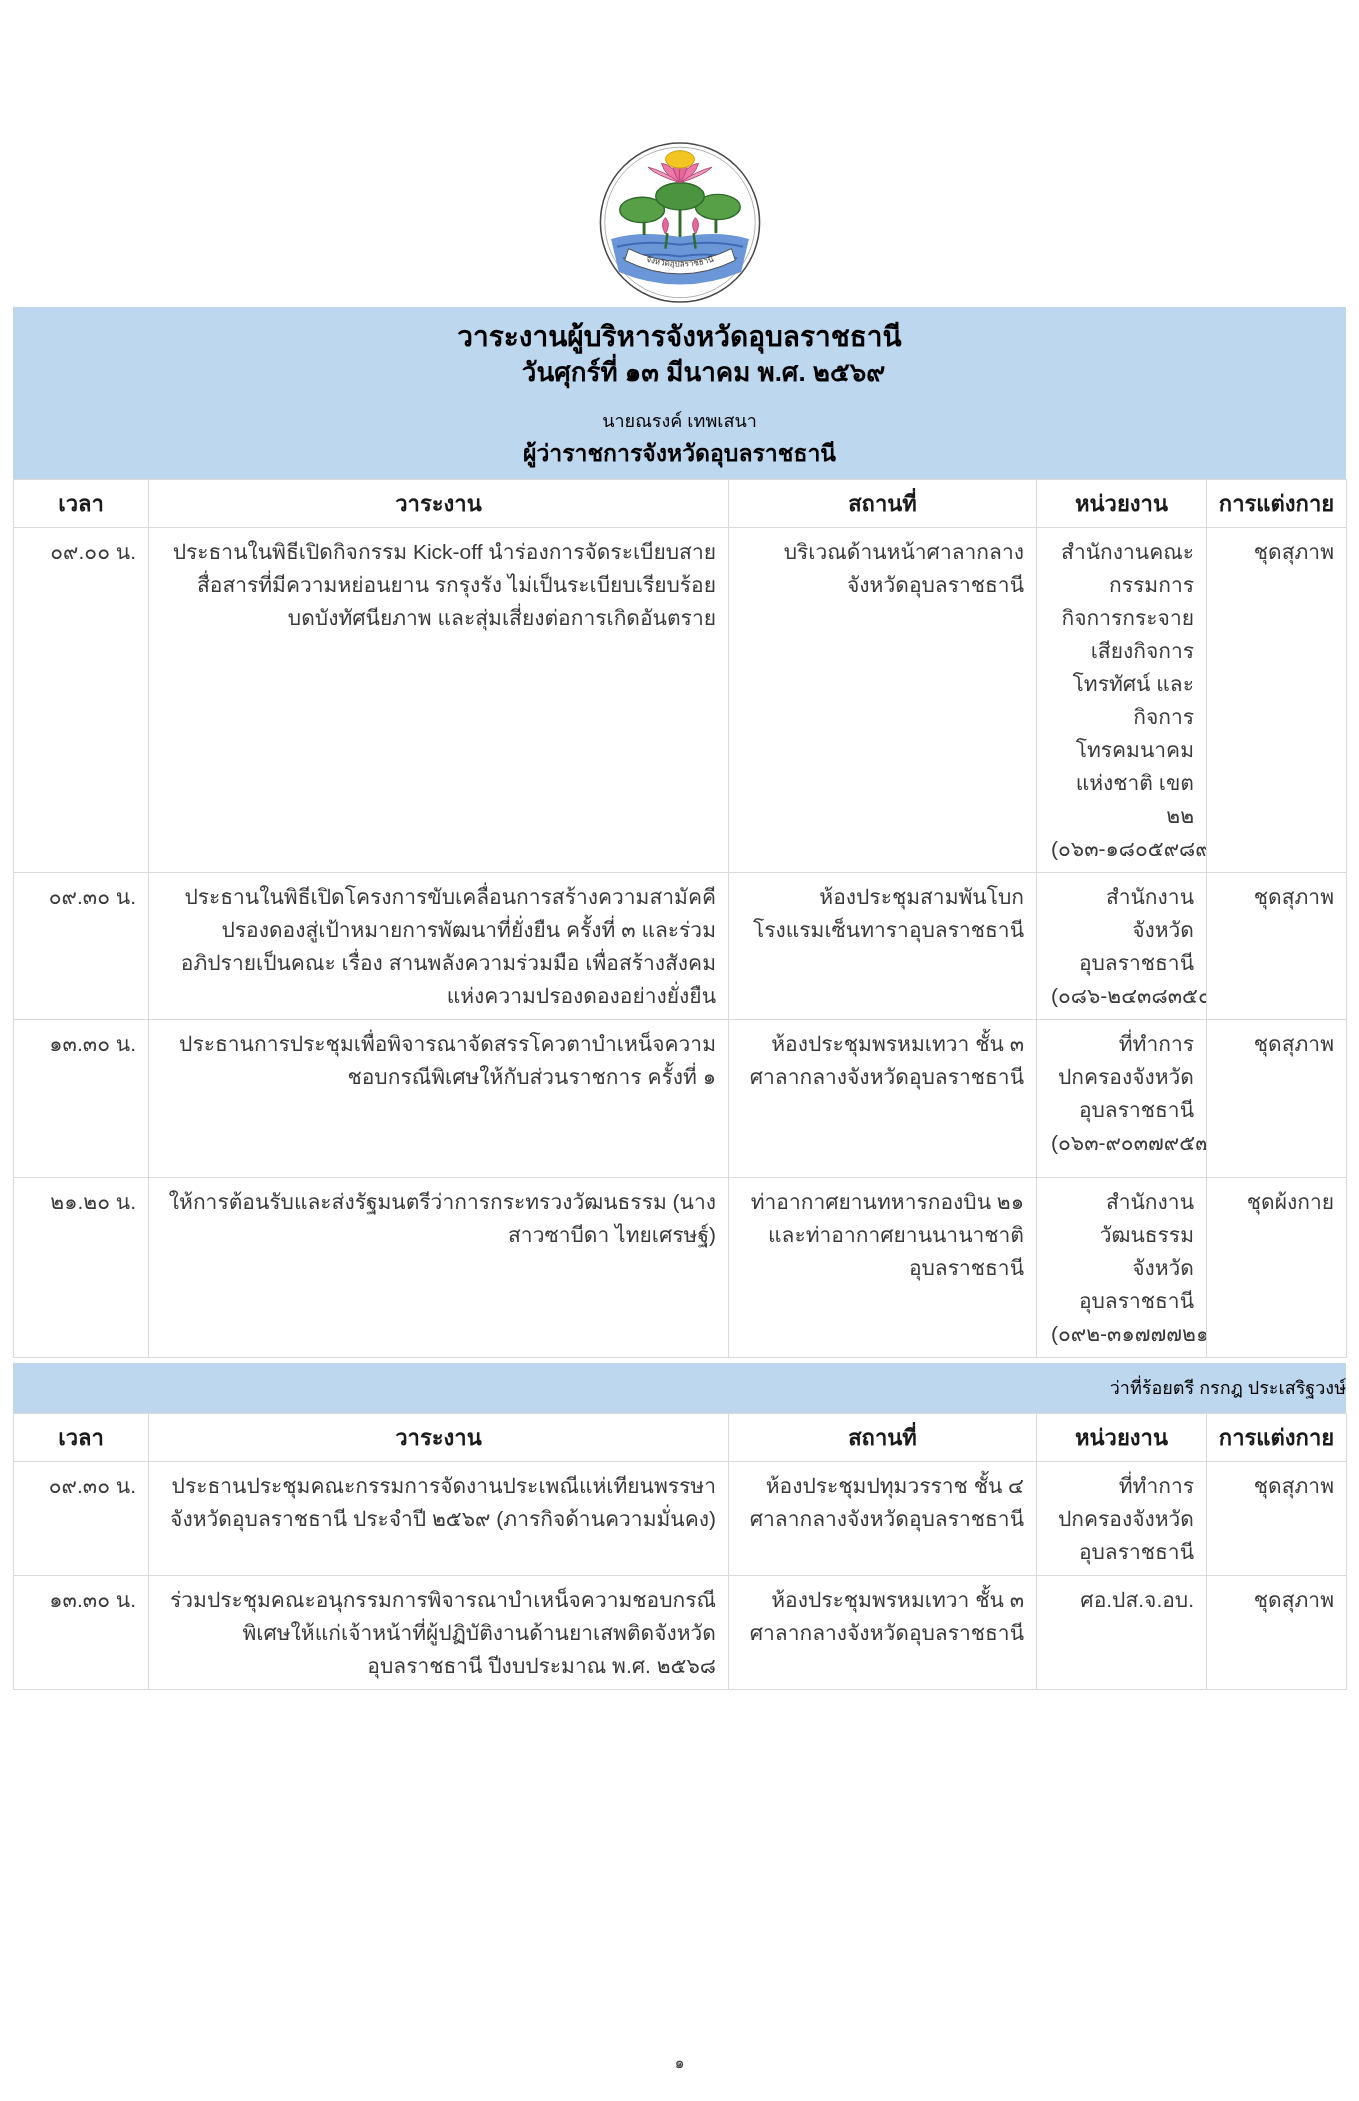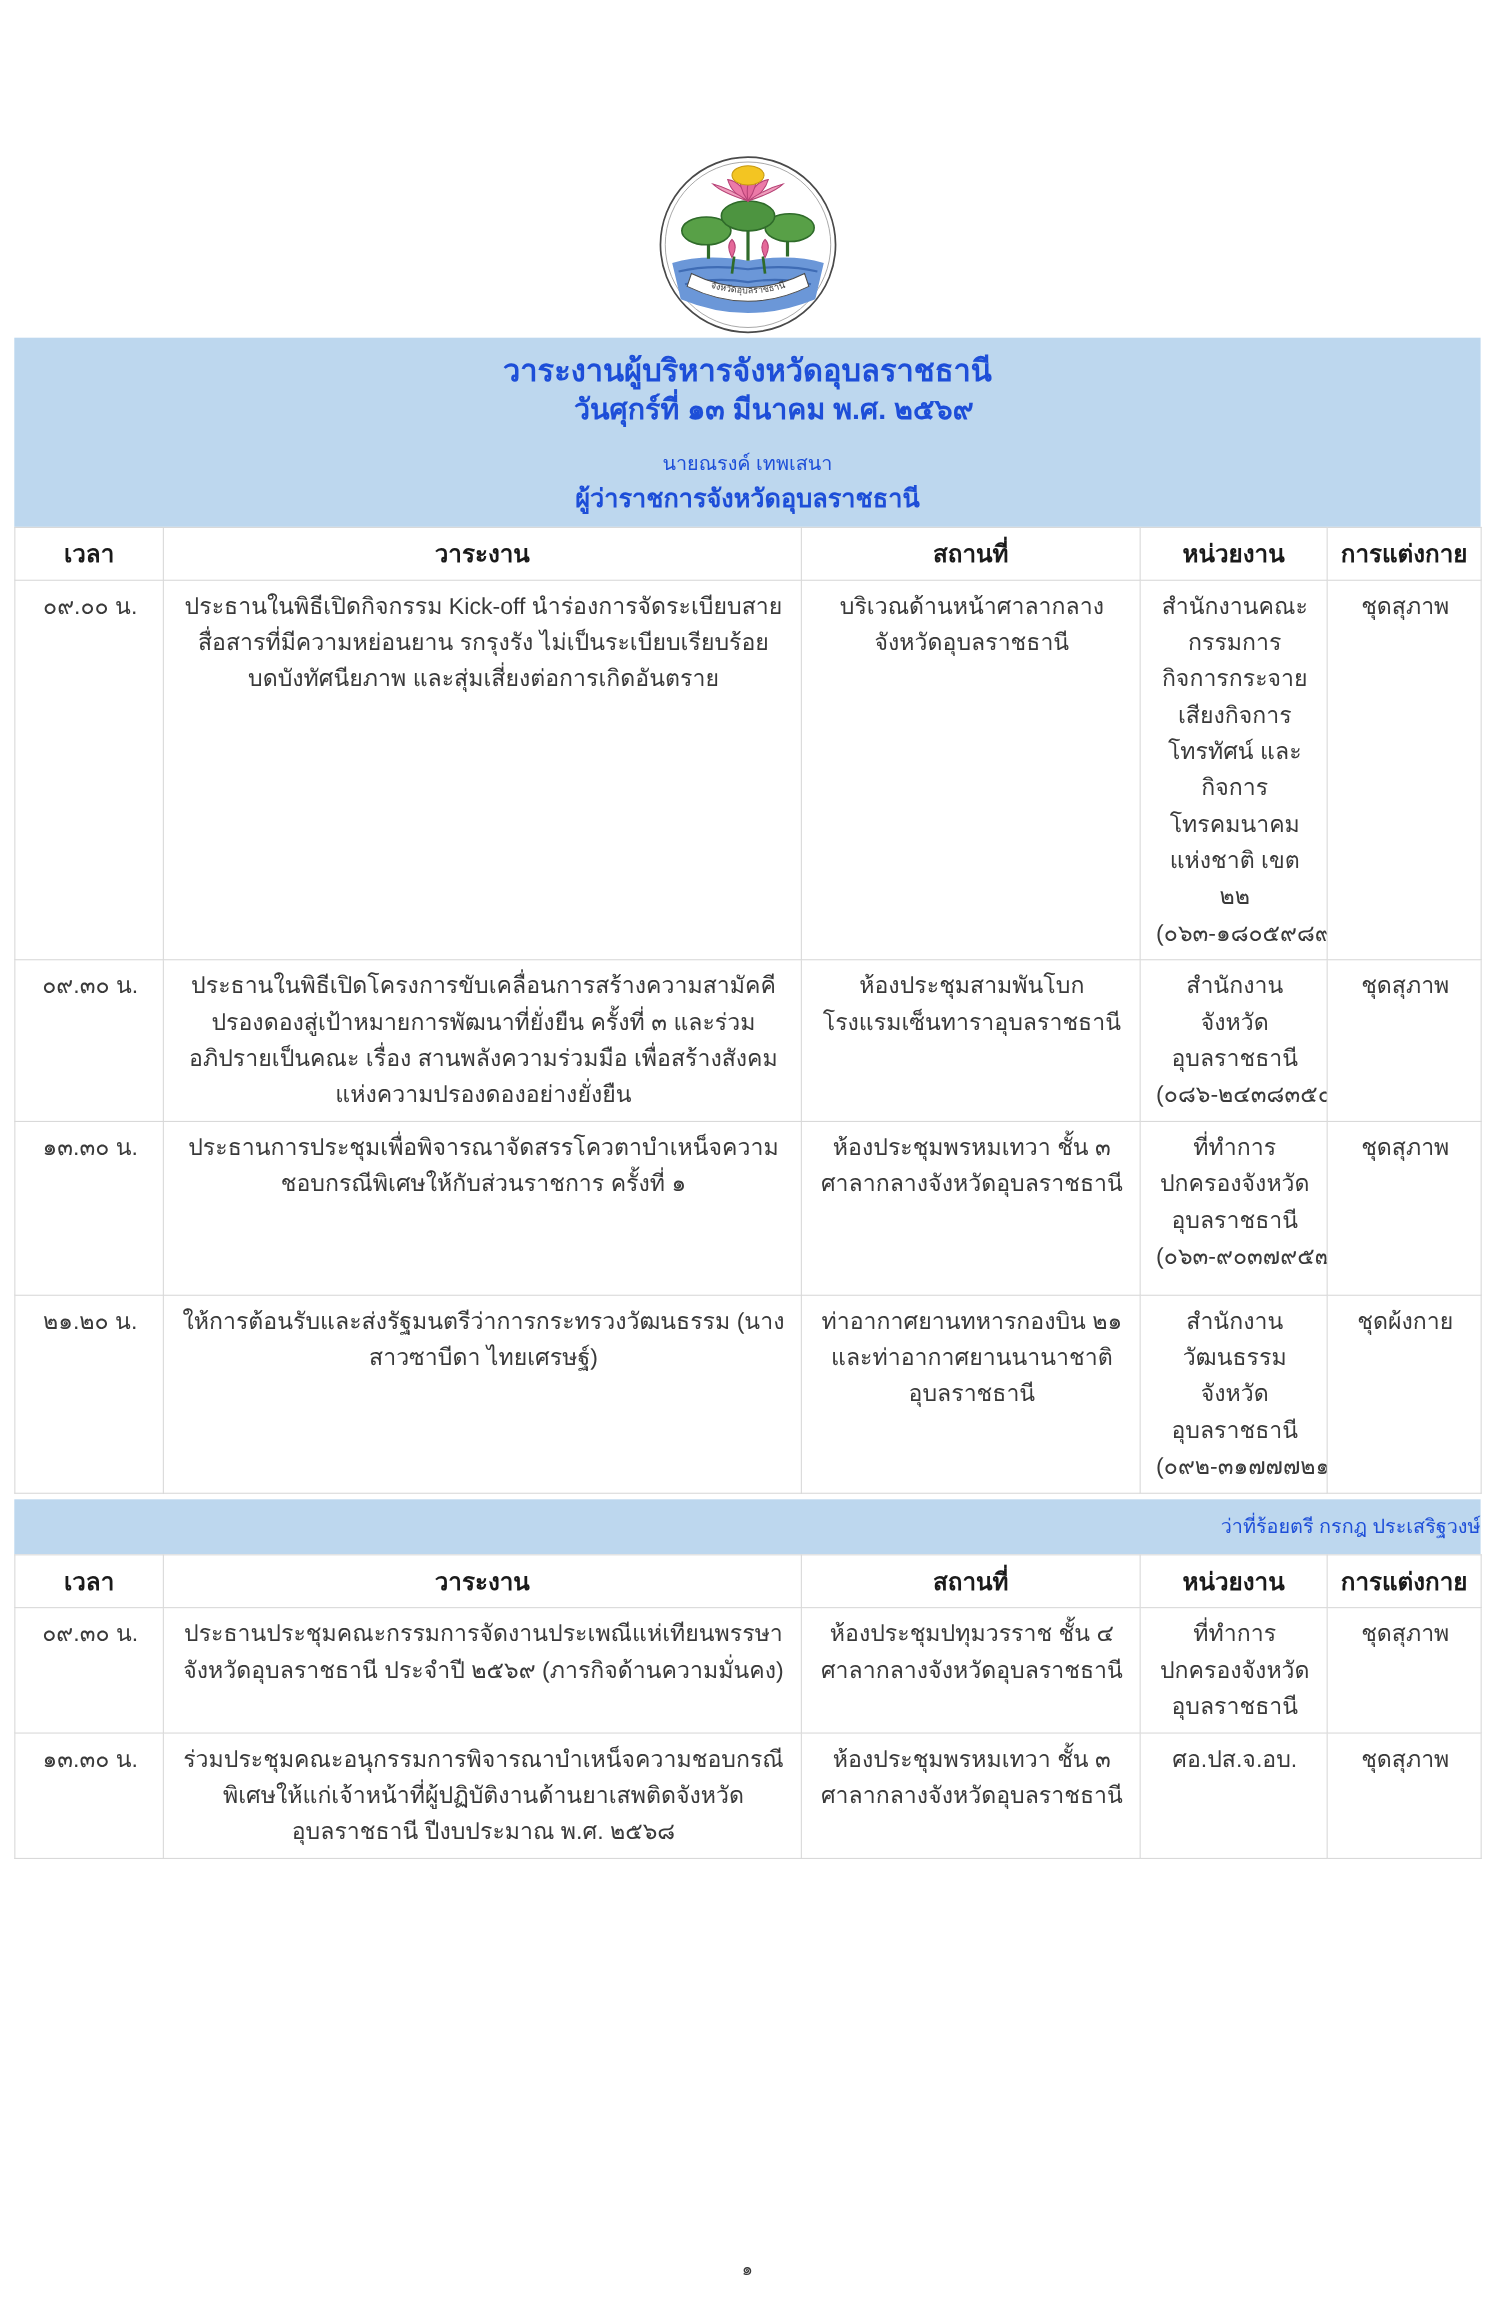--- a/index.html
+++ b/index.html
@@ -8,42 +8,42 @@
     width:1359px; height:2101px; position:relative;
     font-family:"Liberation Sans","DejaVu Sans",sans-serif;
     color:#3a3a3a;
   }
   .spacer { height:307px; position:relative; }
   .logo-wrap {
     position:absolute; top:140px; left:50%; transform:translateX(-50%);
     width:165px; height:165px;
   }
   .band {
-    background:#bdd7ee; margin:0 13px; text-align:center; color:#1d4ed8;
+    background:#bdd7ee; margin:0 13px; text-align:center; color:#000000;
   }
   .band-1 { padding:12px 0 10px; }
   .band-2 { margin-top:5px; padding:9px 0 9px;text-align:right; }
   .band .doc-title  { font-size:28px; font-weight:bold; line-height:36px; }
   .band .doc-date   { font-size:26px; font-weight:bold; line-height:34px;margin-left:48px; }
   .band .person     { font-size:18px; font-weight:normal; line-height:32px; margin-top:16px; }
   .band-2 .person   { margin-top:0; }
   .band .position   { font-size:23px; font-weight:bold; line-height:32px; }
   table {
     border-collapse:collapse; table-layout:fixed;
     width:1333px; margin:0 13px; background:#fff;
   }
   th {
     border:1px solid #d9d9d9; height:48px;
     font-size:22px; font-weight:bold; color:#1a1a1a;
     text-align:center; vertical-align:middle;
   }
   td {
     border:1px solid #d9d9d9; vertical-align:top;
     font-size:21px; line-height:33px; color:#3a3a3a;
-    padding:7px 12px 7px 14px; text-align:center;
+    padding:7px 12px 7px 14px; text-align:right;
     overflow:hidden;
   }
   tr.rh330 { height:330px; }
   tr.rh135 { height:135px; }
   tr.rh158 { height:158px; }
   tr.rh172 { height:172px; }
   tr.rh86  { height:86px; }
   tr.rh100 { height:100px; }
   .pagenum {
     position:absolute; bottom:26px; left:0; right:0;

